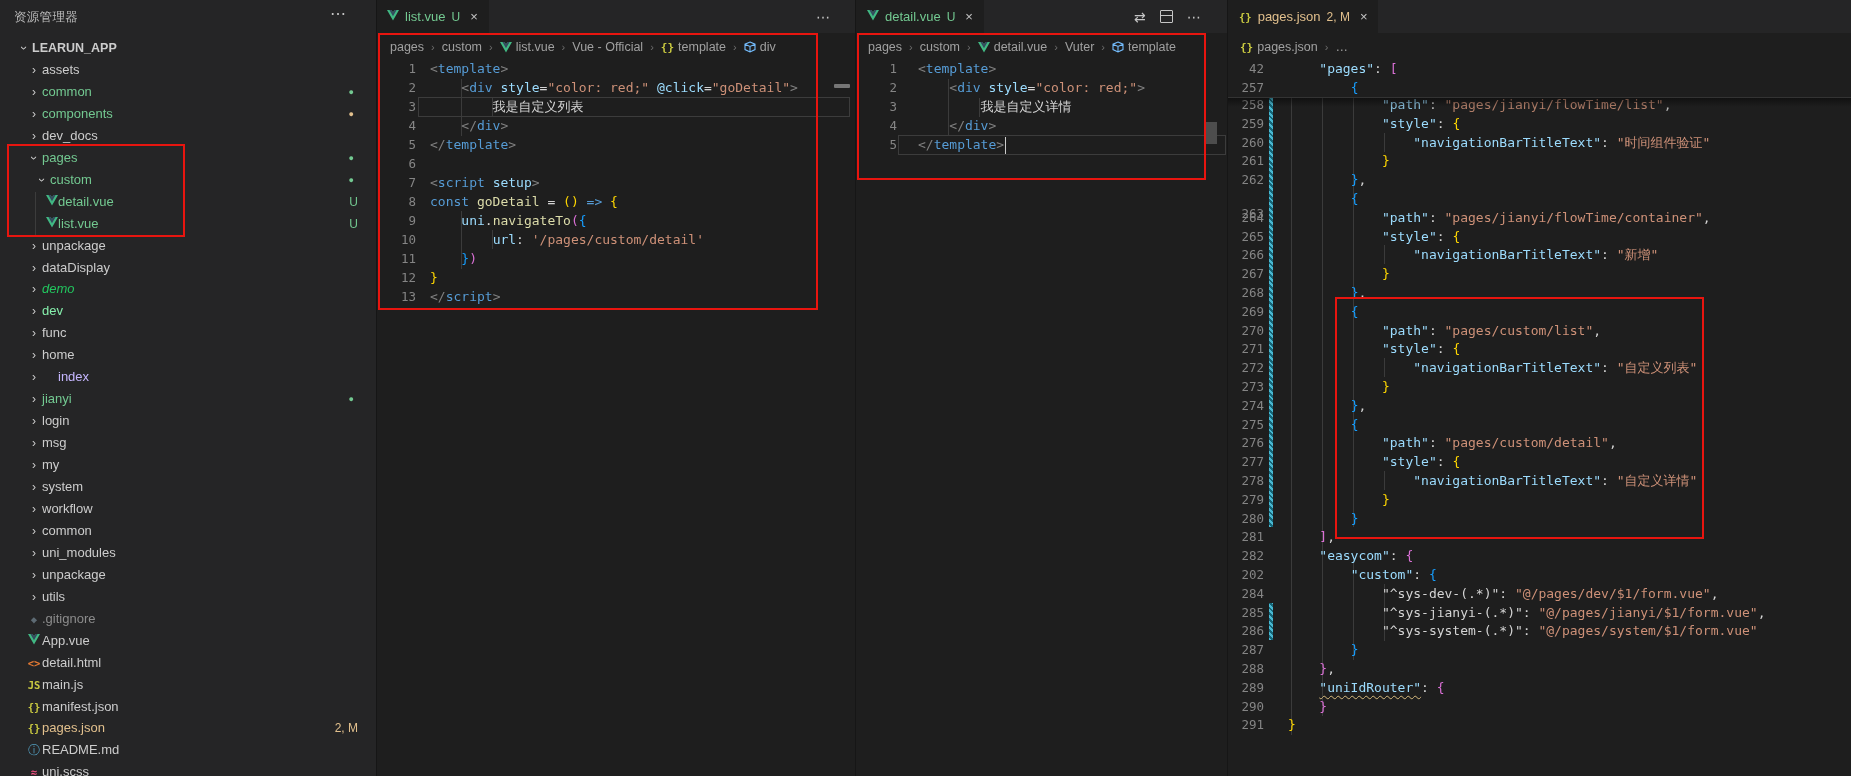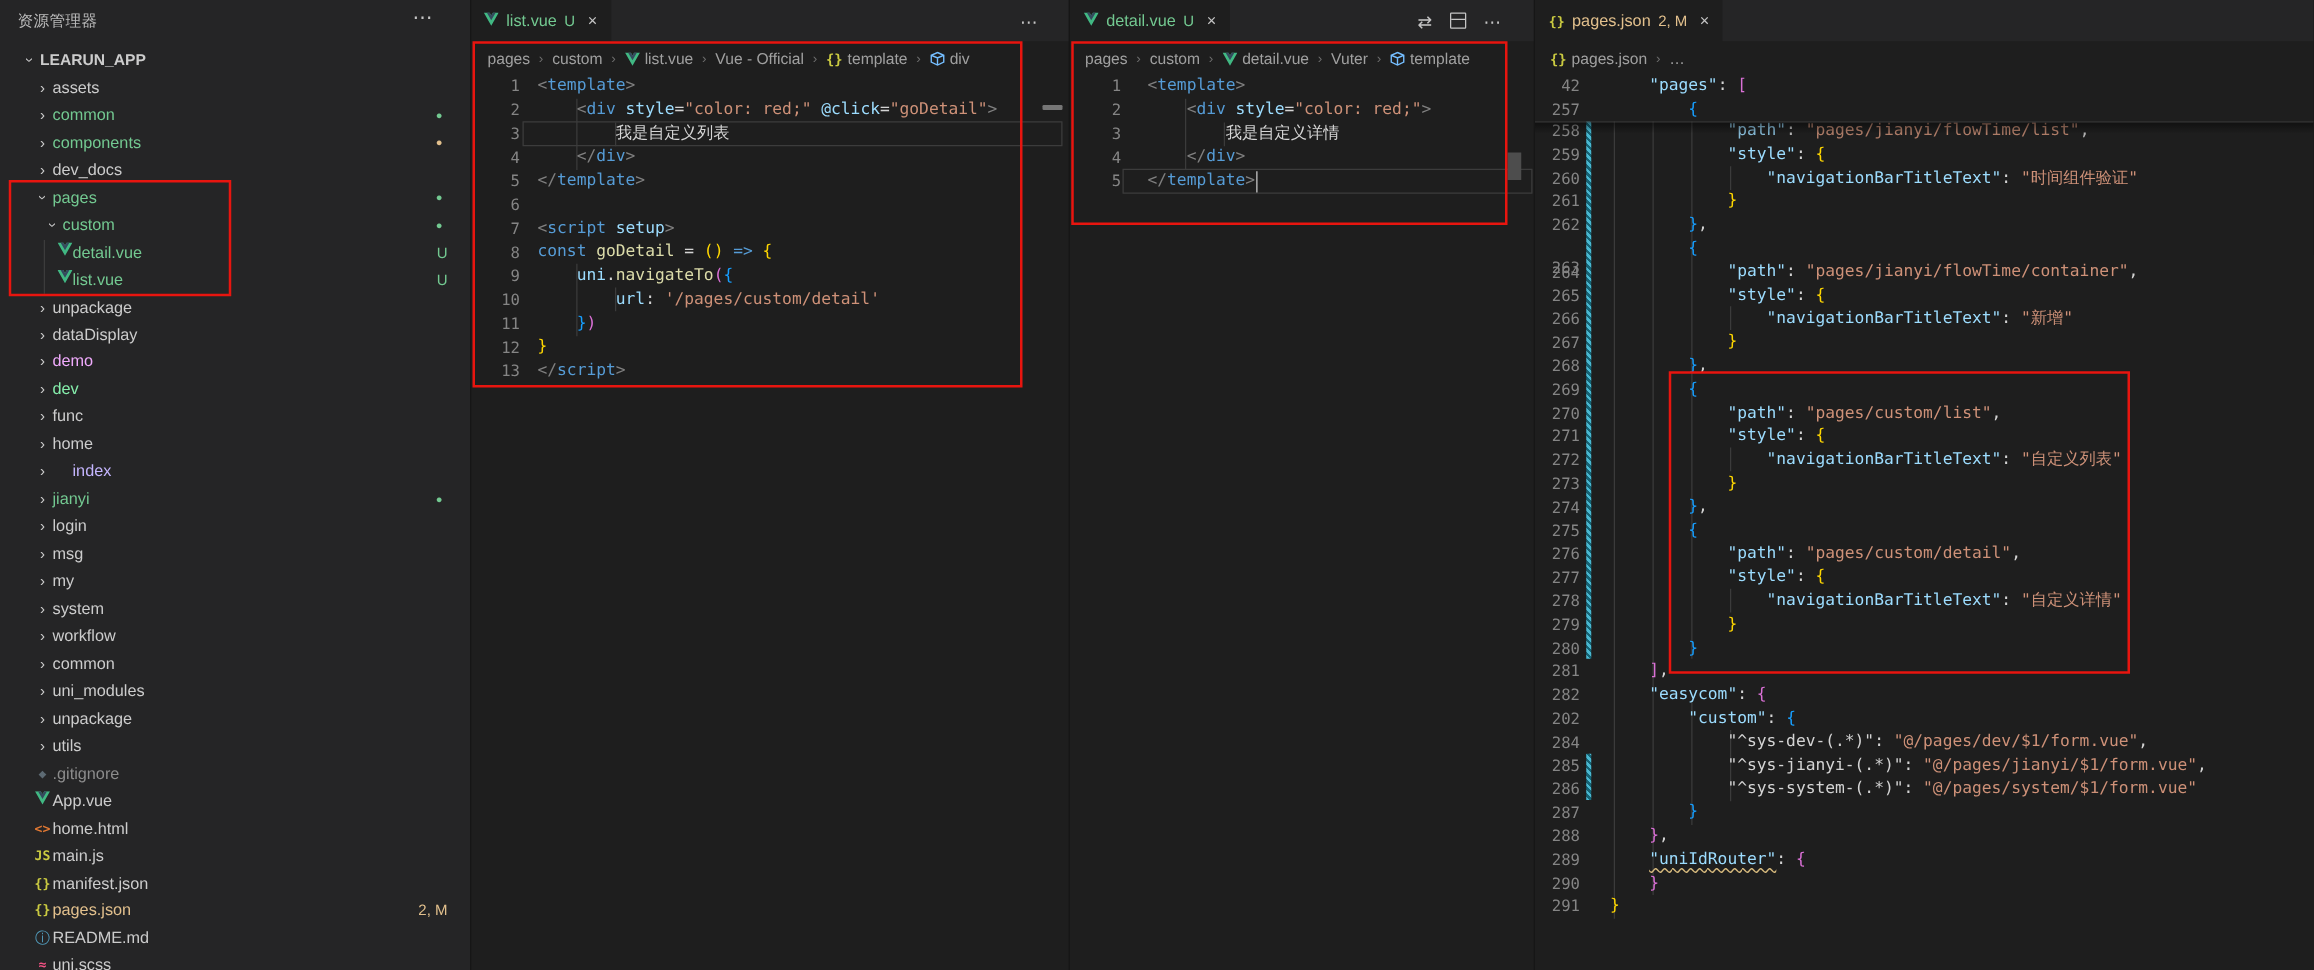--- a/index.html
+++ b/index.html
@@ -119,21 +119,21 @@
         <div class="tree-row" style="top: 234.55px;">
           <span class="chev closed" style="left: 28px;">›</span>
           <span class="t-label" style="left: 42px; color: rgb(204, 204, 204);">unpackage</span>
         </div>
         <div class="tree-row" style="top: 256.5px;">
           <span class="chev closed" style="left: 28px;">›</span>
           <span class="t-label" style="left: 42px; color: rgb(204, 204, 204);">dataDisplay</span>
         </div>
         <div class="tree-row" style="top: 278.45px;">
           <span class="chev closed" style="left: 28px;">›</span>
-          <span class="t-label" style="left: 42px; color: #f0abfc;">demo</span>
+          <span class="t-label" style="left: 42px; color: #22c55e; font-style: italic;">demo</span>
         </div>
         <div class="tree-row" style="top: 300.4px;">
           <span class="chev closed" style="left: 28px;">›</span>
           <span class="t-label" style="left: 42px; color: #86efac;">dev</span>
         </div>
         <div class="tree-row" style="top: 322.35px;">
           <span class="chev closed" style="left: 28px;">›</span>
           <span class="t-label" style="left: 42px; color: rgb(204, 204, 204);">func</span>
         </div>
         <div class="tree-row" style="top: 344.3px;">
@@ -191,21 +191,21 @@
         </div>
         <div class="tree-row" style="top: 629.65px;">
           <span class="t-ico" style="left: 26px;"><svg viewBox="0 0 12 11" class="vue-ico">
               <polygon points="0,0 4.6,0 6,2.4 7.4,0 12,0 6,10.5" fill="#41b883"></polygon>
               <polygon points="2.4,0 6,6.2 9.6,0 7.4,0 6,2.4 4.6,0" fill="#35495e"></polygon>
             </svg></span>
           <span class="t-label" style="left: 42px; color: rgb(204, 204, 204);">App.vue</span>
         </div>
         <div class="tree-row" style="top: 651.6px;">
           <span class="t-ico" style="left: 26px;"><span style="font-family: &quot;DejaVu Sans Mono&quot;, monospace; font-weight: bold; font-size: 10.5px; color: rgb(227, 121, 51);">&lt;&gt;</span></span>
-          <span class="t-label" style="left: 42px; color: rgb(204, 204, 204);">home.html</span>
+          <span class="t-label" style="left: 42px; color: rgb(204, 204, 204);">detail.html</span>
         </div>
         <div class="tree-row" style="top: 673.55px;">
           <span class="t-ico" style="left: 26px;"><span style="font-family: &quot;DejaVu Sans Mono&quot;, monospace; font-weight: bold; font-size: 10.5px; color: rgb(203, 203, 65);">JS</span></span>
           <span class="t-label" style="left: 42px; color: rgb(204, 204, 204);">main.js</span>
         </div>
         <div class="tree-row" style="top: 695.5px;">
           <span class="t-ico" style="left: 26px;"><span style="font-family: &quot;DejaVu Sans Mono&quot;, monospace; font-weight: bold; font-size: 10.5px; color: rgb(203, 203, 65);">{}</span></span>
           <span class="t-label" style="left: 42px; color: rgb(204, 204, 204);">manifest.json</span>
         </div>
         <div class="tree-row" style="top: 717.45px;">

